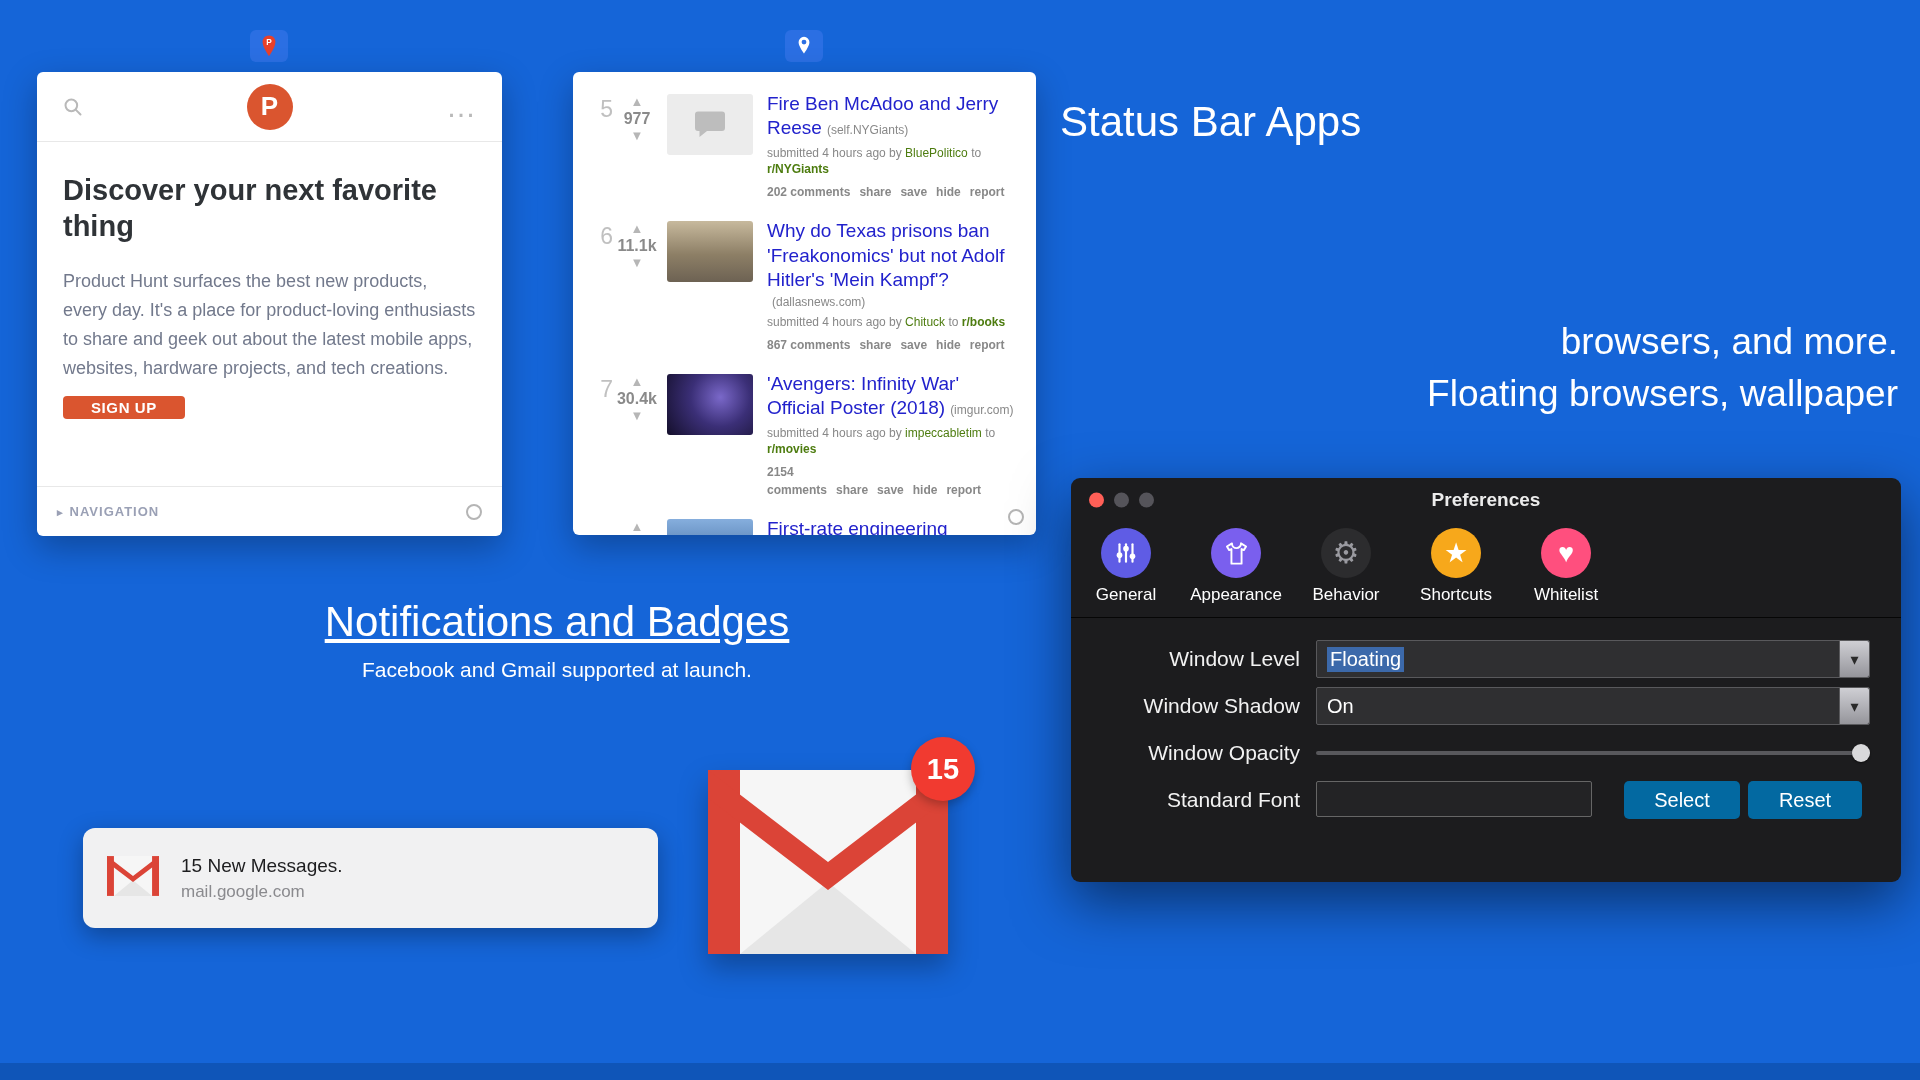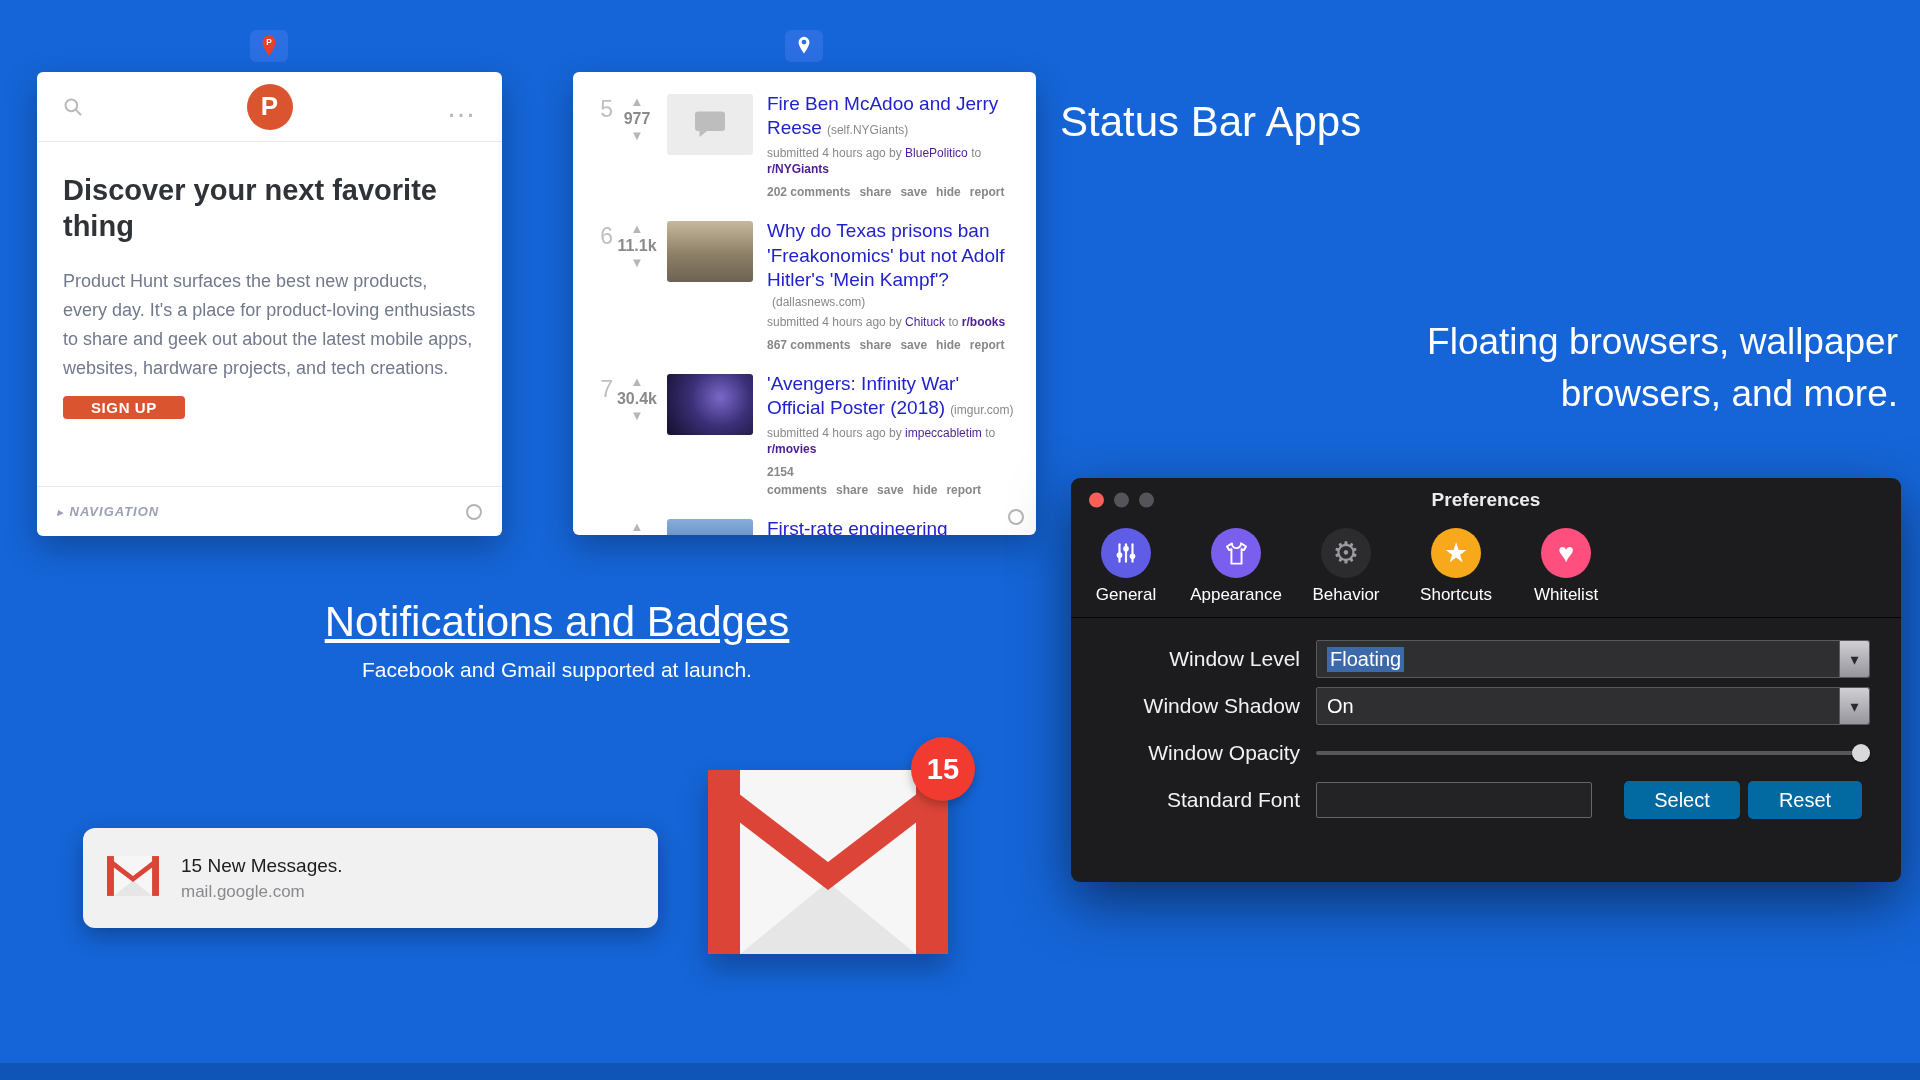--- a/index.html
+++ b/index.html
@@ -32,21 +32,21 @@
              font-size:26px; font-weight:bold; }
   .ph-ellipsis { margin-left:auto; color:#b9b9b9; font-size:30px; line-height:10px; cursor:pointer; }
   .ph-body { padding:30px 26px 0 26px; }
   .ph-h1 { font-size:29px; font-weight:bold; color:#2f3337; line-height:1.25; max-width:400px; }
   .ph-p { margin-top:22px; font-size:18px; line-height:1.62; color:#72798c; }
   .ph-signup { margin-top:13px; display:inline-block; background:#da552f; color:#fff;
                border:none; border-radius:4px; padding:3px 28px; font-size:15px;
                font-weight:bold; letter-spacing:.6px; cursor:pointer;
                font-family:"Liberation Sans", sans-serif; }
   .ph-footer { position:absolute; left:0; right:0; bottom:0; height:50px;
-               border-top:1px solid #e8e8e8; display:flex; align-items:center; padding:0 20px;font-style:italic; }
+               border-top:1px solid #e8e8e8; display:flex; align-items:center; padding:0 20px; }
   .ph-nav { color:#9aa0b5; font-size:13px; font-weight:bold; letter-spacing:1px; cursor:pointer; }
   .ph-nav .arrow { color:#9aa0b5; margin-right:6px; font-size:11px; }
   .ring-btn { margin-left:auto; width:16px; height:16px; border:2px solid #b5b5b5;
               border-radius:50%; cursor:pointer; }
 
   
   .reddit-card { left:573px; top:72px; width:463px; height:463px; background:#fff;
                  border-radius:6px; box-shadow:0 12px 34px rgba(0,0,0,.28);
                  color:#333; overflow:hidden; padding-top:12px; }
   .r-row { display:flex; padding:8px 10px 10px 14px; }
@@ -57,21 +57,21 @@
   .r-thumb { flex:none; width:86px; height:61px; margin:2px 14px 0 6px; border-radius:3px;
              display:flex; align-items:center; justify-content:center; cursor:pointer; }
   .t-self { background:#ececec; }
   .t-news { background:linear-gradient(180deg,#c7b99d 0%,#8d7f66 55%,#6d6253 100%); }
   .t-poster { background:radial-gradient(circle at 62% 38%, #7a68c9 0%, #3b2f77 45%, #140f2b 100%); }
   .t-blue { background:linear-gradient(180deg,#86aedd 0%,#2c5a8f 100%); }
   .r-content { flex:1; padding-right:6px; }
   .r-title { color:#2222cc; font-size:19px; line-height:1.28; text-decoration:none; cursor:pointer; }
   .r-domain { color:#888; font-size:12px; margin-left:5px; white-space:nowrap; }
   .r-meta { margin-top:4px; font-size:12px; color:#888; line-height:1.4; }
-  .r-meta a { color:#4c1d95; text-decoration:none; cursor:pointer; }
+  .r-meta a { color:#4d7c0f; text-decoration:none; cursor:pointer; }
   .r-meta a.meta-sub { font-weight:bold; }
   .r-actions { margin-top:5px; font-size:12px; font-weight:bold; color:#888; line-height:1.5; }
   .r-actions a { color:#888; text-decoration:none; margin-right:9px; cursor:pointer; }
   .reddit-ring { position:absolute; right:12px; bottom:10px; }
 
   
   .h-statusbar { left:1060px; top:72px; font-size:42px; font-weight:400;margin-top:26px; }
   .h-floating { right:22px; top:316px; text-align:right; font-size:37px;
                 font-weight:400; line-height:1.4; }
   .h-notif-wrap { left:257px; top:598px; width:600px; text-align:center; }
@@ -99,21 +99,21 @@
   .tb-behavior { background:#2c2c2e; }
   .tb-shortcuts { background:#f7a81b; }
   .tb-whitelist { background:#ff4f7e; }
   .tb-label { font-size:17px; color:#fff; }
   .tb-glyph { font-size:27px; line-height:1; color:#fff; }
   .tb-glyph.gear { color:#9a9aa0; font-size:30px; }
   .p-form { padding:22px 31px 0 0; }
   .p-row { display:flex; align-items:center; margin-bottom:9px; height:38px; }
   .p-label { width:245px; text-align:right; padding-right:16px; font-size:21px;
              font-weight:500; color:#f2f2f2; }
-  .p-control { flex:1; display:flex; align-items:center; }
+  .p-control { flex:1; display:flex; align-items:flex-start; }
   .popup { flex:1; height:38px; background:#2f2f31; border:1px solid #59595c;
            display:flex; align-items:center; padding-left:10px; font-size:20px;
            color:#fff; cursor:pointer; border-radius:2px; }
   .popup .sel { background:#3c69aa; padding:1px 3px; }
   .popup-arrow { margin-left:auto; width:30px; align-self:stretch;
                  background:linear-gradient(#cfcfd4,#95959b); border-left:1px solid #59595c;
                  display:flex; align-items:center; justify-content:center; cursor:pointer;
                  color:#2a2a2a; font-size:16px; border-radius:0 2px 2px 0; }
   .slider { position:relative; flex:1; height:18px; cursor:pointer; }
   .slider .track { position:absolute; left:0; right:0; top:7px; height:4px;
@@ -272,22 +272,22 @@
       <a class="r-title">First-rate engineering</a>
     </div>
   </div>
 
   <div class="ring-btn reddit-ring"></div>
 </div>
 
 <div class="abs h-statusbar">Status Bar Apps</div>
 
 <div class="abs h-floating">
+  <div>browsers, and more.</div>
   <div>Floating browsers, wallpaper</div>
-  <div>browsers, and more.</div>
 </div>
 
 <div class="abs h-notif-wrap">
   <div class="h-notif">Notifications and Badges</div>
   <div class="h-notif-sub">Facebook and Gmail supported at launch.</div>
 </div>
 
 <div class="abs prefs">
   <div class="p-titlebar">
     <div class="lights">

